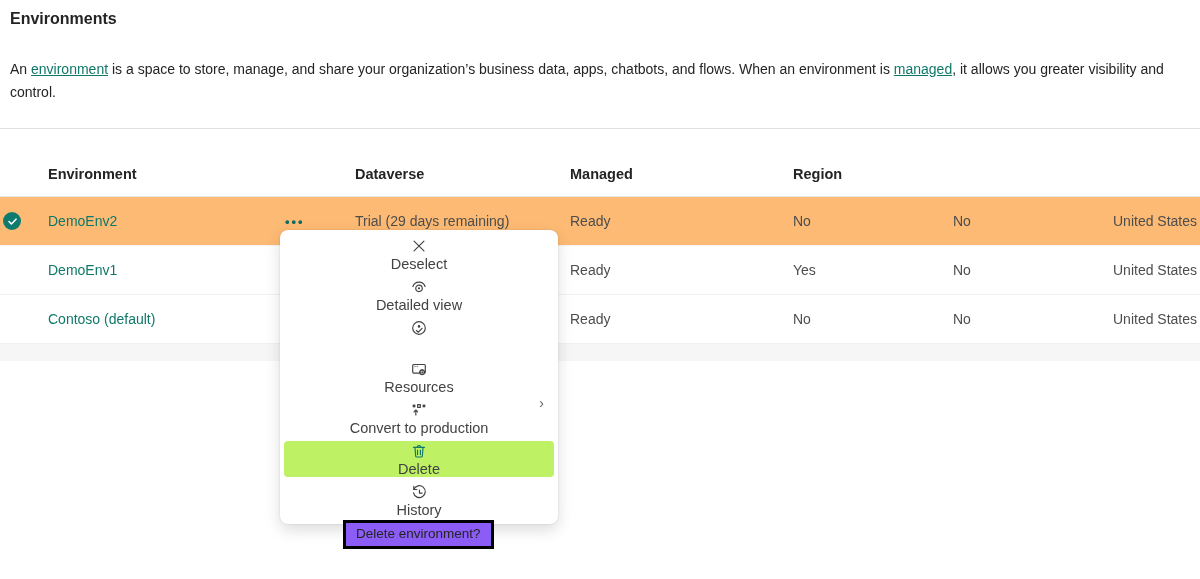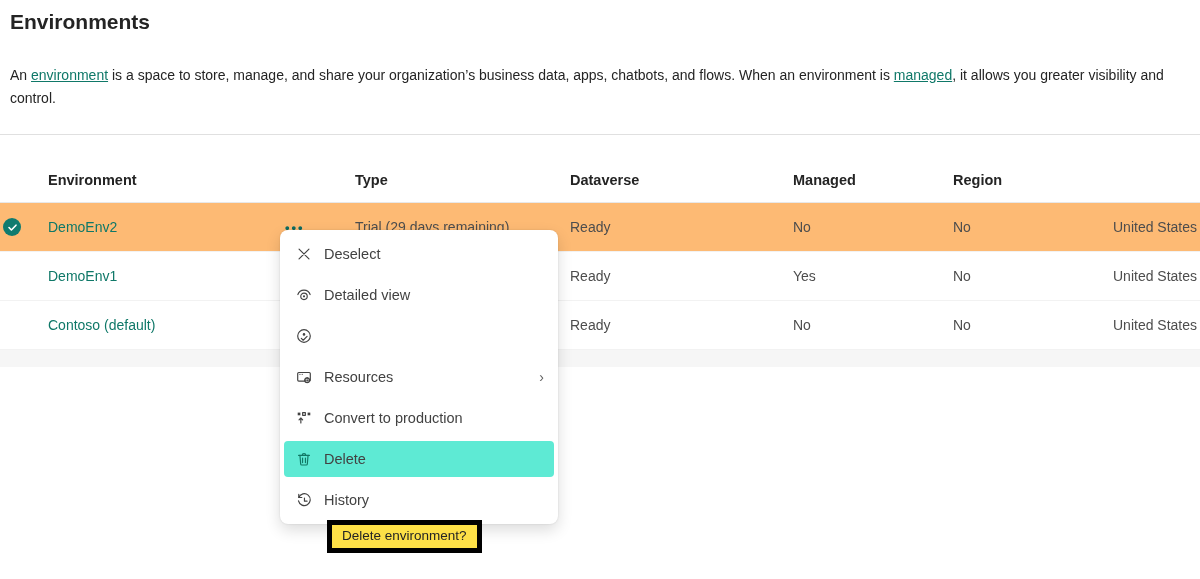--- a/index.html
+++ b/index.html
@@ -5,21 +5,21 @@
   * { box-sizing: border-box; }
   html,body { margin:0; padding:0; }
   body {
     width:1200px; height:579px; overflow:hidden; position:relative;
     background:#ffffff; color:#242424;
     font-family:"Liberation Sans", sans-serif;
   }
 
   
   .page-header { padding:10px 12px 0 10px; }
-  .page-title { font-size:21px; font-weight:700; margin:0; color:#242424; }
+  .page-title { font-size:16px; font-weight:700; margin:0; color:#242424; }
   .page-desc { margin-top:30px; font-size:14px; line-height:23px; color:#242424; max-width:1186px; }
   .page-desc a { color:#0f7868; text-decoration:underline; cursor:pointer; }
 
   
   .env-table { margin-top:24px; border-top:1px solid #e0e0e0; }
   .grid-row {
     display:grid;
     grid-template-columns:48px 237px 70px 215px 223px 160px 160px 1fr;
     align-items:center;
   }
@@ -37,52 +37,51 @@
   .footer-strip { height:17px; background:#f6f6f6; }
 
   
   .context-menu {
     position:absolute; left:280px; top:230px; width:278px; z-index:5;
     background:#ffffff; border-radius:8px; padding:6px 0;
     box-shadow:0 6px 15px rgba(0,0,0,0.14), 0 0 2px rgba(0,0,0,0.12);
   }
   .menu-item {
     height:36px; margin:0 4px 5px 4px; border-radius:4px;
-    display:flex; align-items:center; gap:10px; padding:0 10px;
-    font-size:14.5px; color:#424242; cursor:pointer;
+    display:flex; align-items:center; padding:0 10px;
+    font-size:14.5px; color:#424242; cursor:pointer;flex-direction:column;
   }
   .menu-item:last-child { margin-bottom:0; }
-  .menu-item.highlighted { background:#5eead4; }
+  .menu-item.highlighted { background:#bef264; }
   .menu-item .mi-icon { width:20px; height:20px; flex:0 0 20px; display:flex; align-items:center; justify-content:center; }
   .menu-item .mi-icon svg { stroke:#424242; fill:none; stroke-width:1.3; stroke-linecap:round; stroke-linejoin:round; }
   .menu-item.highlighted .mi-icon svg { stroke:#117865; }
   .submenu-chevron { margin-left:auto; color:#616161; font-size:14px; }
 
   
   .tooltip {
-    position:absolute; left:327px; top:520px; z-index:10;
-    background:#fde047; border:5px solid #000000;
+    position:absolute; left:343px; top:520px; z-index:10;
+    background:#8b5cf6; border:3px solid #000000;
     padding:3px 10px 5px 10px; font-size:13.5px; color:#242424; white-space:nowrap;
   }
 </style>
 </head>
 <body>
 
 <div class="page-header">
   <h1 class="page-title">Environments</h1>
   <div class="page-desc"><span>An </span><a>environment</a><span> is a space to store, manage, and share your organization’s business data, apps, chatbots, and flows. When an environment is </span><a>managed</a><span>, it allows you greater visibility and control.</span></div>
 </div>
 
 <div class="env-table">
 
   <div class="grid-row table-header">
     <div></div>
     <div class="col-h">Environment</div>
     <div></div>
-    <div class="col-h">Type</div>
     <div class="col-h">Dataverse</div>
     <div class="col-h">Managed</div>
     <div class="col-h">Region</div>
   </div>
 
   <div class="grid-row data-row selected">
     <div class="check-cell">
       <span class="check-circle">
         <svg width="11" height="11" viewBox="0 0 11 11">
             <path d="M2 5.5 L4.4 8 L9 3.2" stroke="#ffffff" stroke-width="1.6" fill="none" stroke-linecap="round" stroke-linejoin="round"></path>

